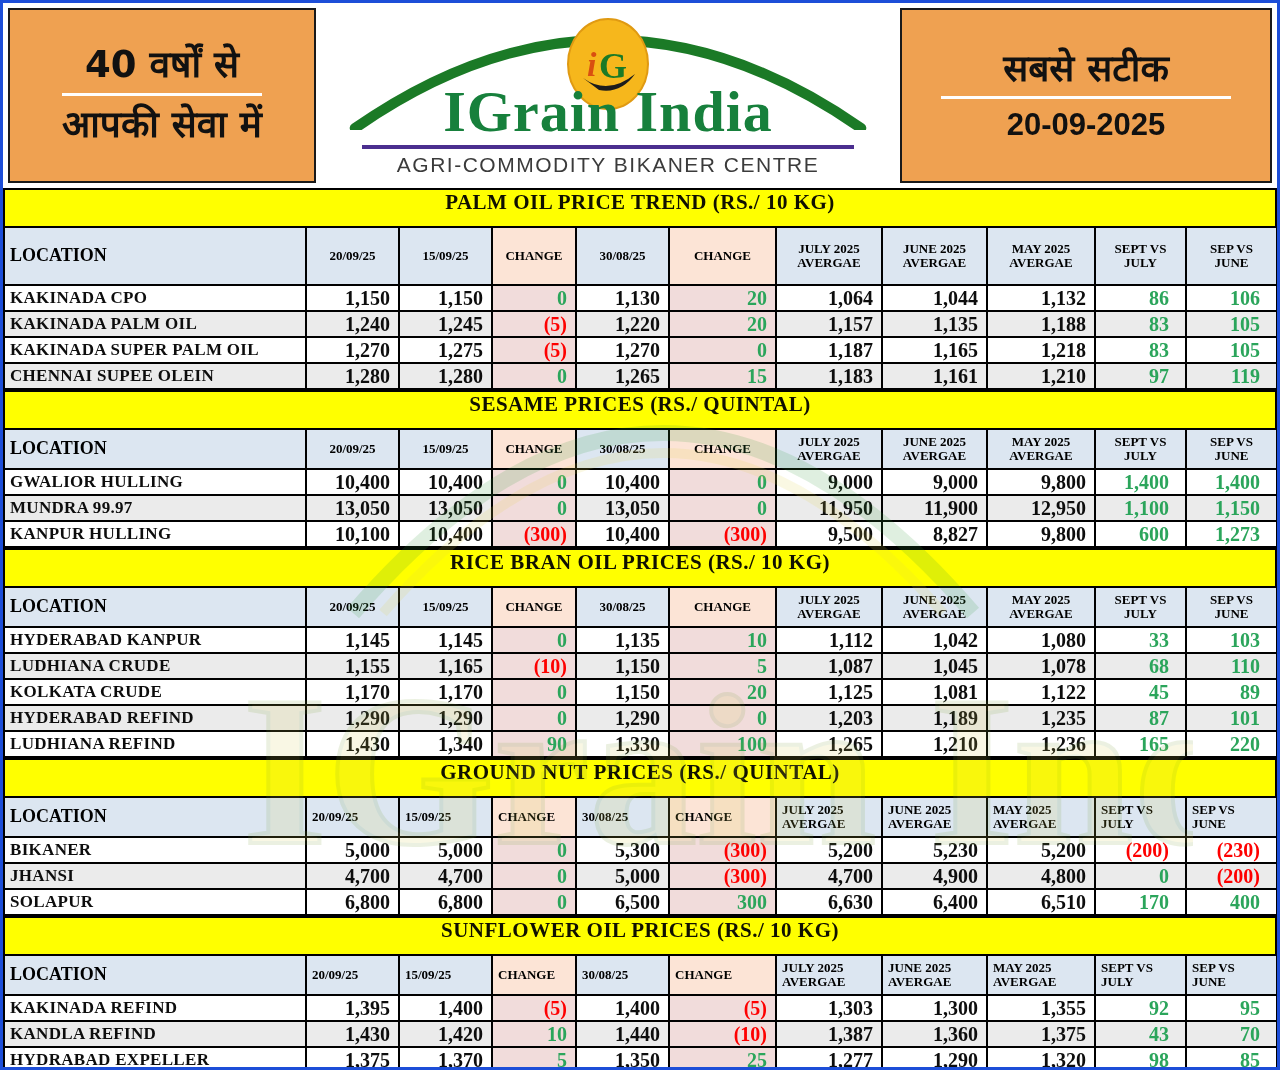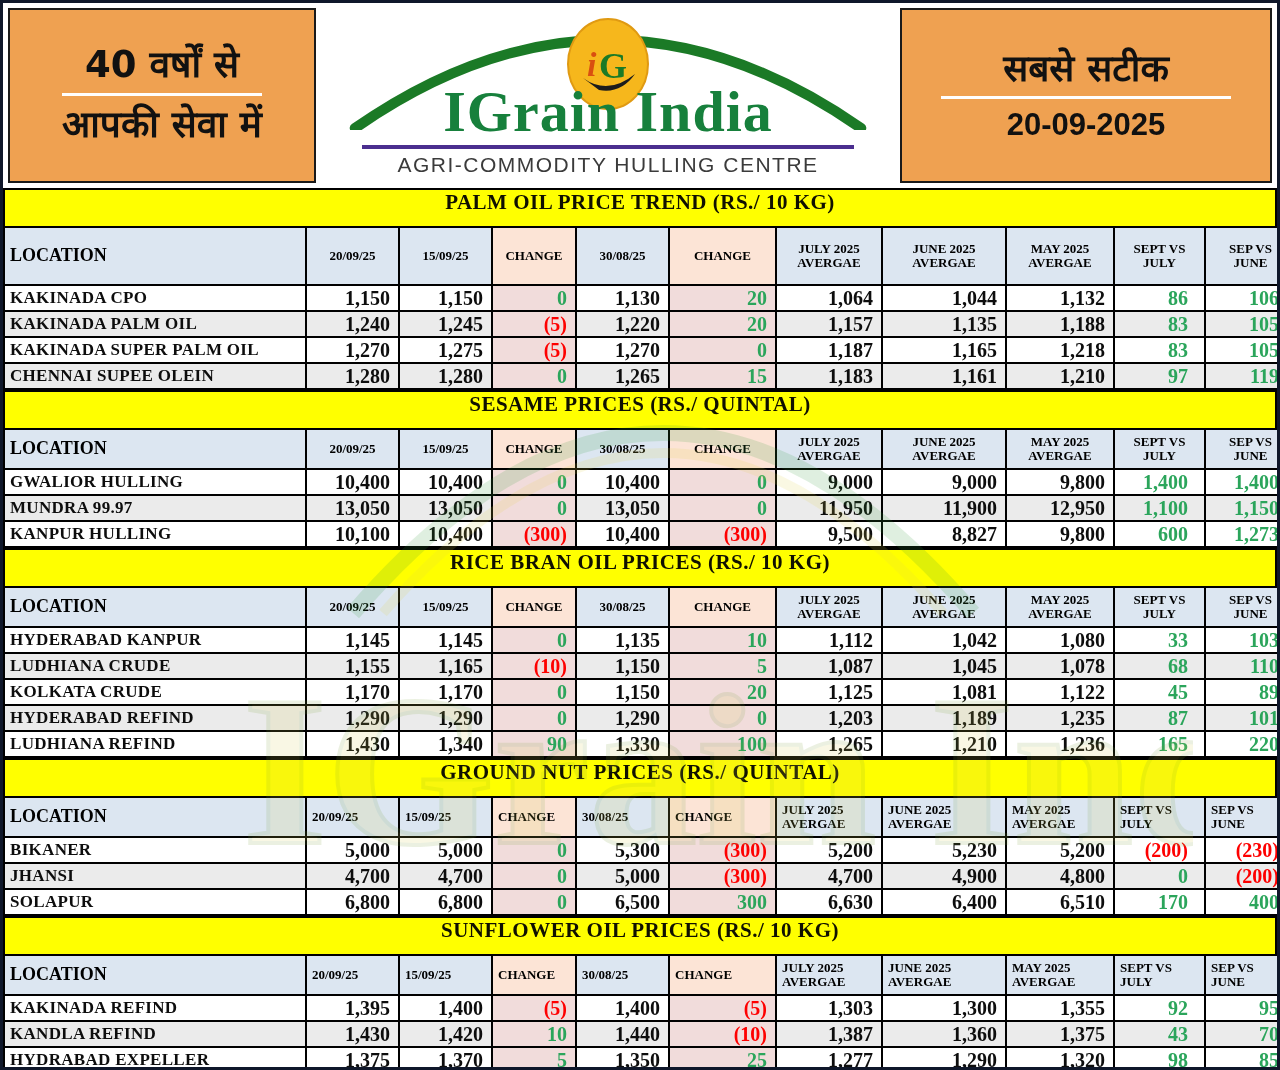--- a/index.html
+++ b/index.html
@@ -1,21 +1,21 @@
 <!DOCTYPE html>
 <html><head>
 <meta charset="utf-8">
 <style>
   * { margin:0; padding:0; box-sizing:border-box; }
   html,body { background:#888; }
   .page {
     position:relative;
     width:1280px; height:1070px;
     background:#fff;
-    border:3px solid #0f172a;
+    border:3px solid #1d4ed8;
     overflow:hidden;
     font-family:"Liberation Serif", serif;
   }
 
   
   .masthead {
     position:relative;
     height:185px;
     background:#fff;
     display:flex;
@@ -117,21 +117,21 @@
   tbody tr.alt td { background:#ebebeb; }
   tbody td.col-chg { background:#f1dcdb !important; }
   tbody td.col-vs { padding-right:16px;margin-top:24px; }
   td.pos { color:#2ba55b; }
   td.neg { color:#fe0000; }
 
   
   th:nth-child(1){width:302px;} th:nth-child(2){width:93px;}
   th:nth-child(3){width:93px;}  th:nth-child(4){width:84px;}
   th:nth-child(5){width:93px;}  th:nth-child(6){width:107px;}
-  th:nth-child(7){width:106px;} th:nth-child(8){width:124px;}
+  th:nth-child(7){width:106px;} th:nth-child(8){width:105px;}
   th:nth-child(9){width:108px;} th:nth-child(10){width:91px;font-family:Liberation Serif, serif;}
   th:nth-child(11){width:91px;}
 
   
   .watermark {
     position:absolute;
     left:230px; top:370px;
     width:960px; height:600px;
     z-index:5;
     pointer-events:none;
@@ -155,21 +155,21 @@
         <path d="M 35 118 Q 260 -58 485 118" fill="none" stroke="#1b7a26" stroke-width="10" stroke-linecap="round"></path>
       </svg>
       <svg class="logo-badge" viewBox="0 0 86 96">
         <ellipse cx="43" cy="48" rx="40" ry="45" fill="#f6b71c" stroke="#e09a12" stroke-width="2"></ellipse>
         <path d="M 18 62 Q 43 80 70 58 Q 56 78 34 74 Z" fill="#1c1c1c"></path>
         <text x="22" y="60" font-family="Liberation Serif, serif" font-size="34" font-weight="bold" fill="#d94f10" font-style="italic">i</text>
         <text x="34" y="62" font-family="Liberation Serif, serif" font-size="36" font-weight="bold" fill="#1b7a26">G</text>
       </svg>
       <div class="logo-title">IGrain India</div>
       <div class="purple-rule"></div>
-      <div class="logo-tagline">AGRI-COMMODITY HULLING CENTRE</div>
+      <div class="logo-tagline">AGRI-COMMODITY BIKANER CENTRE</div>
     </div>
 
     <div class="orange-box box-right">
       <div class="hindi-line">सबसे सटीक</div>
       <div class="white-rule"></div>
       <div class="masthead-date">20-09-2025</div>
     </div>
   </header>
 
   <section class="tall">

